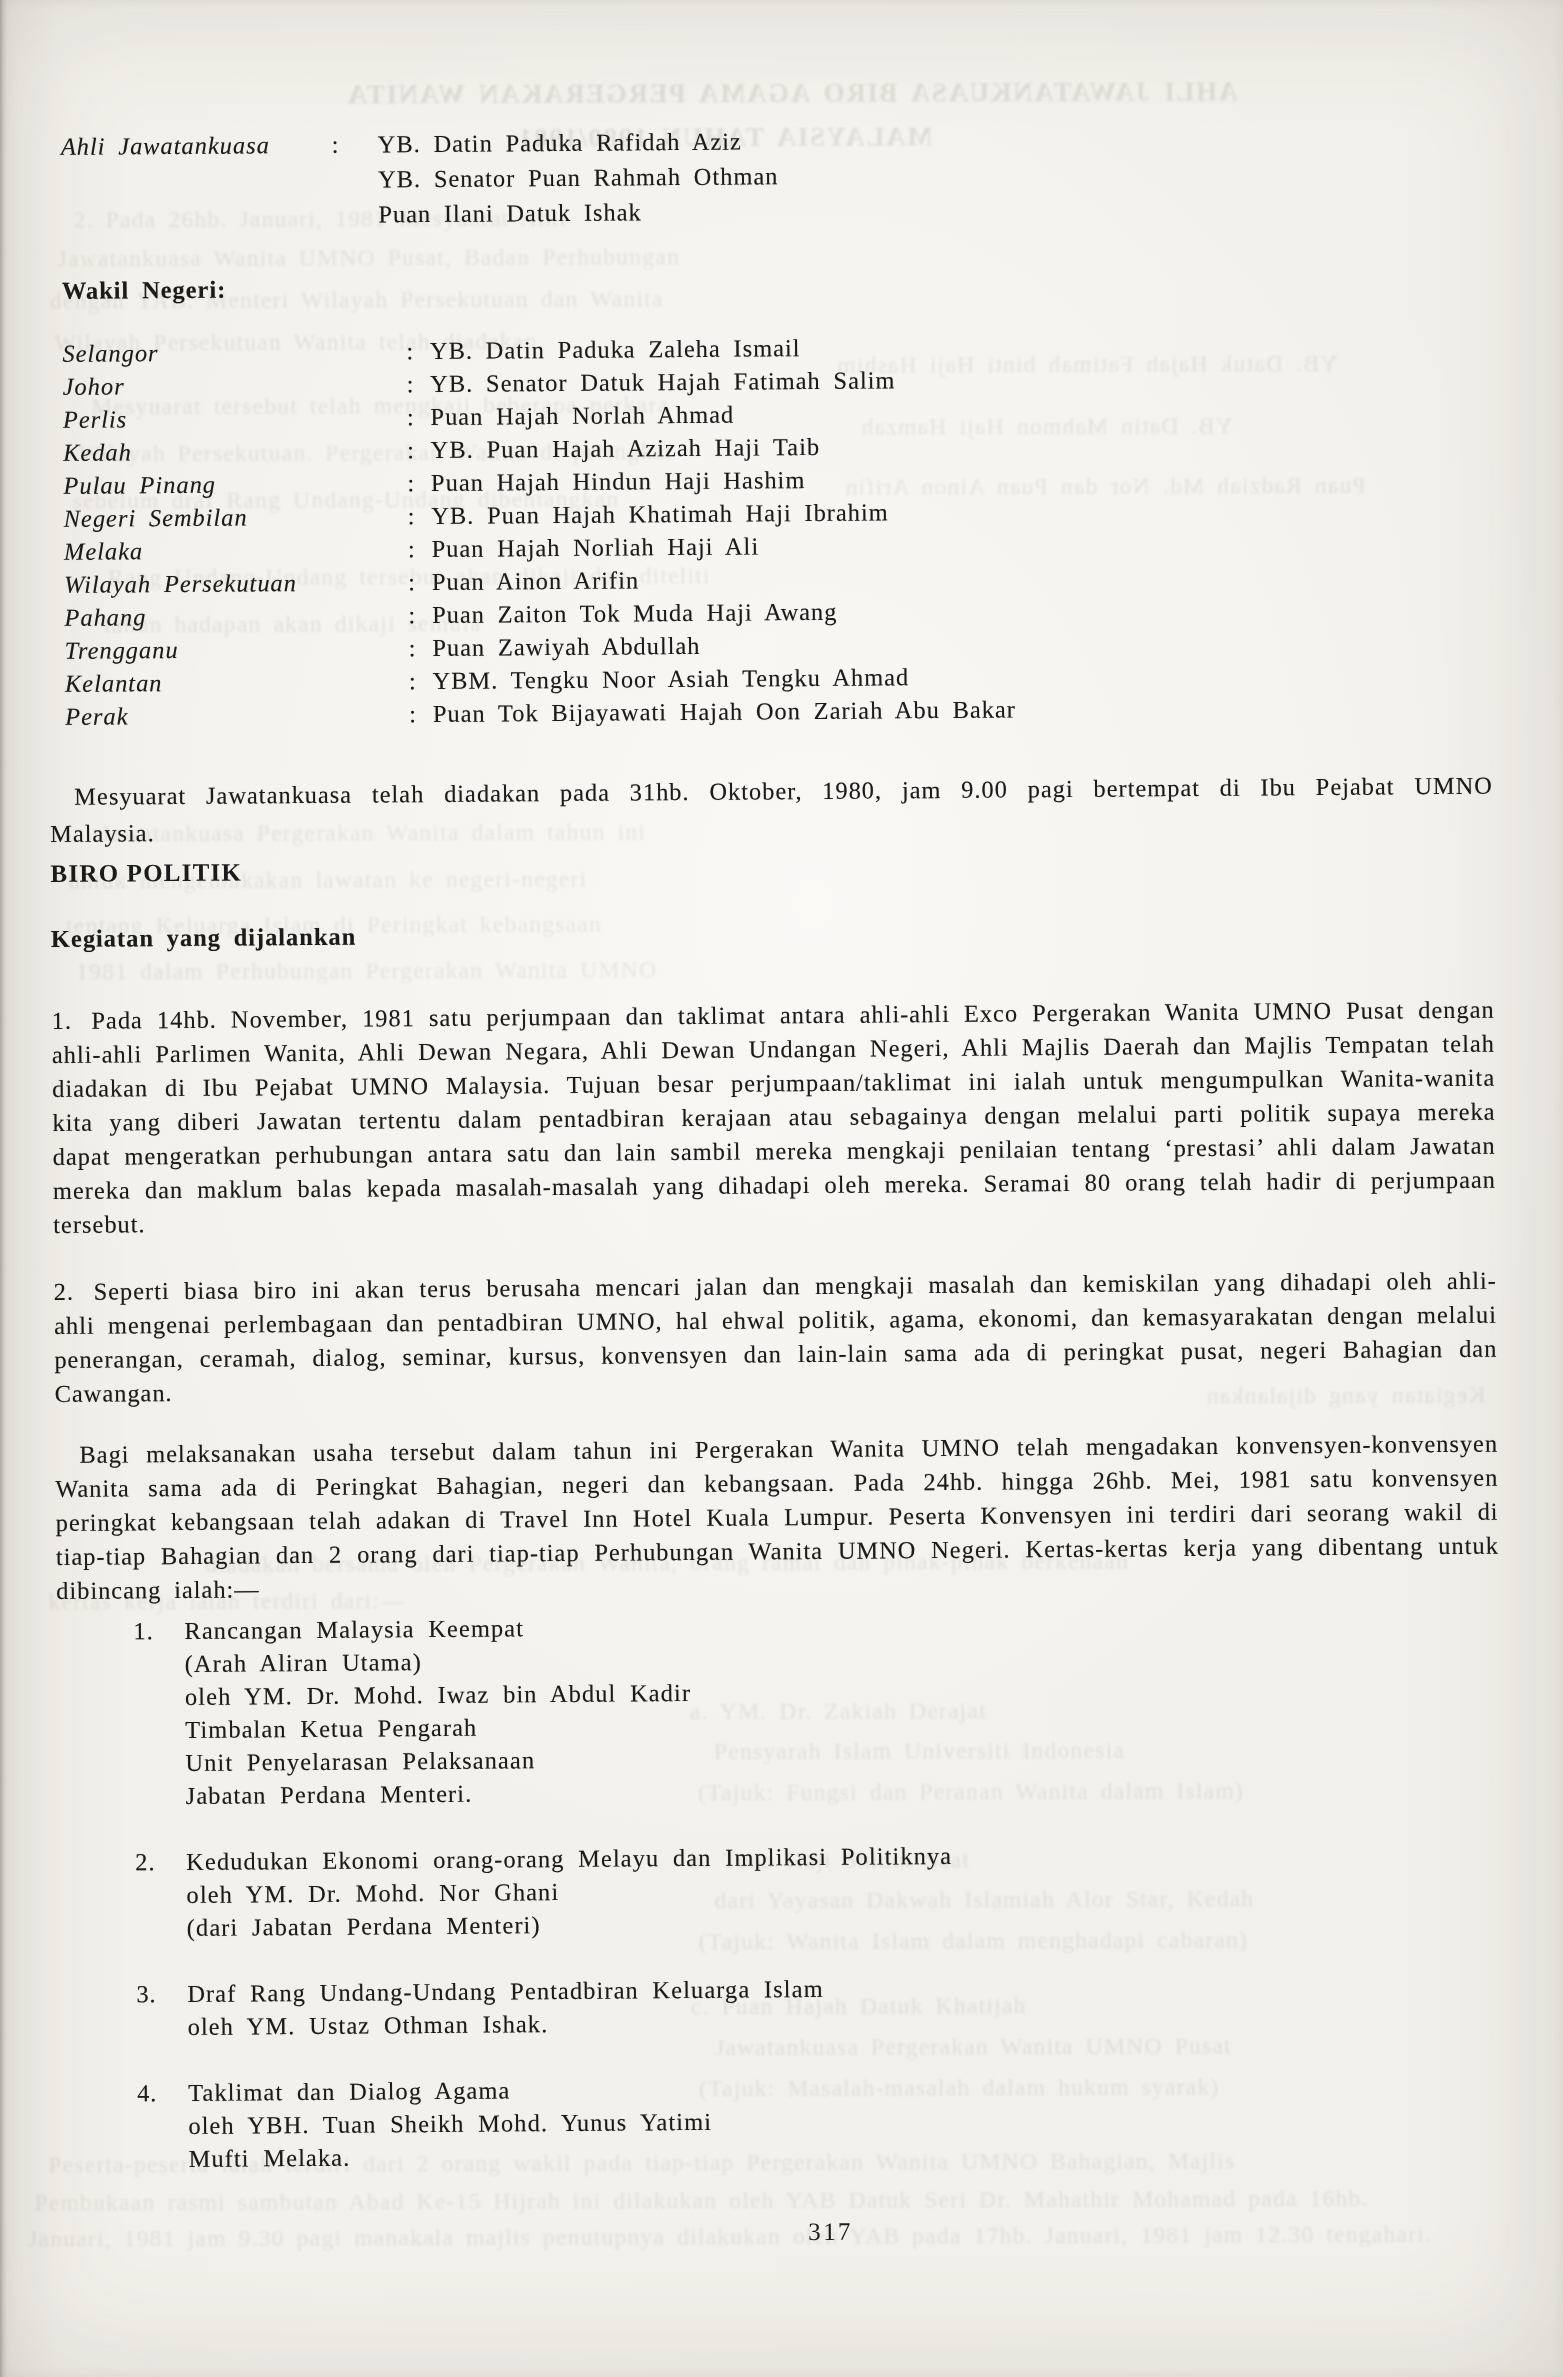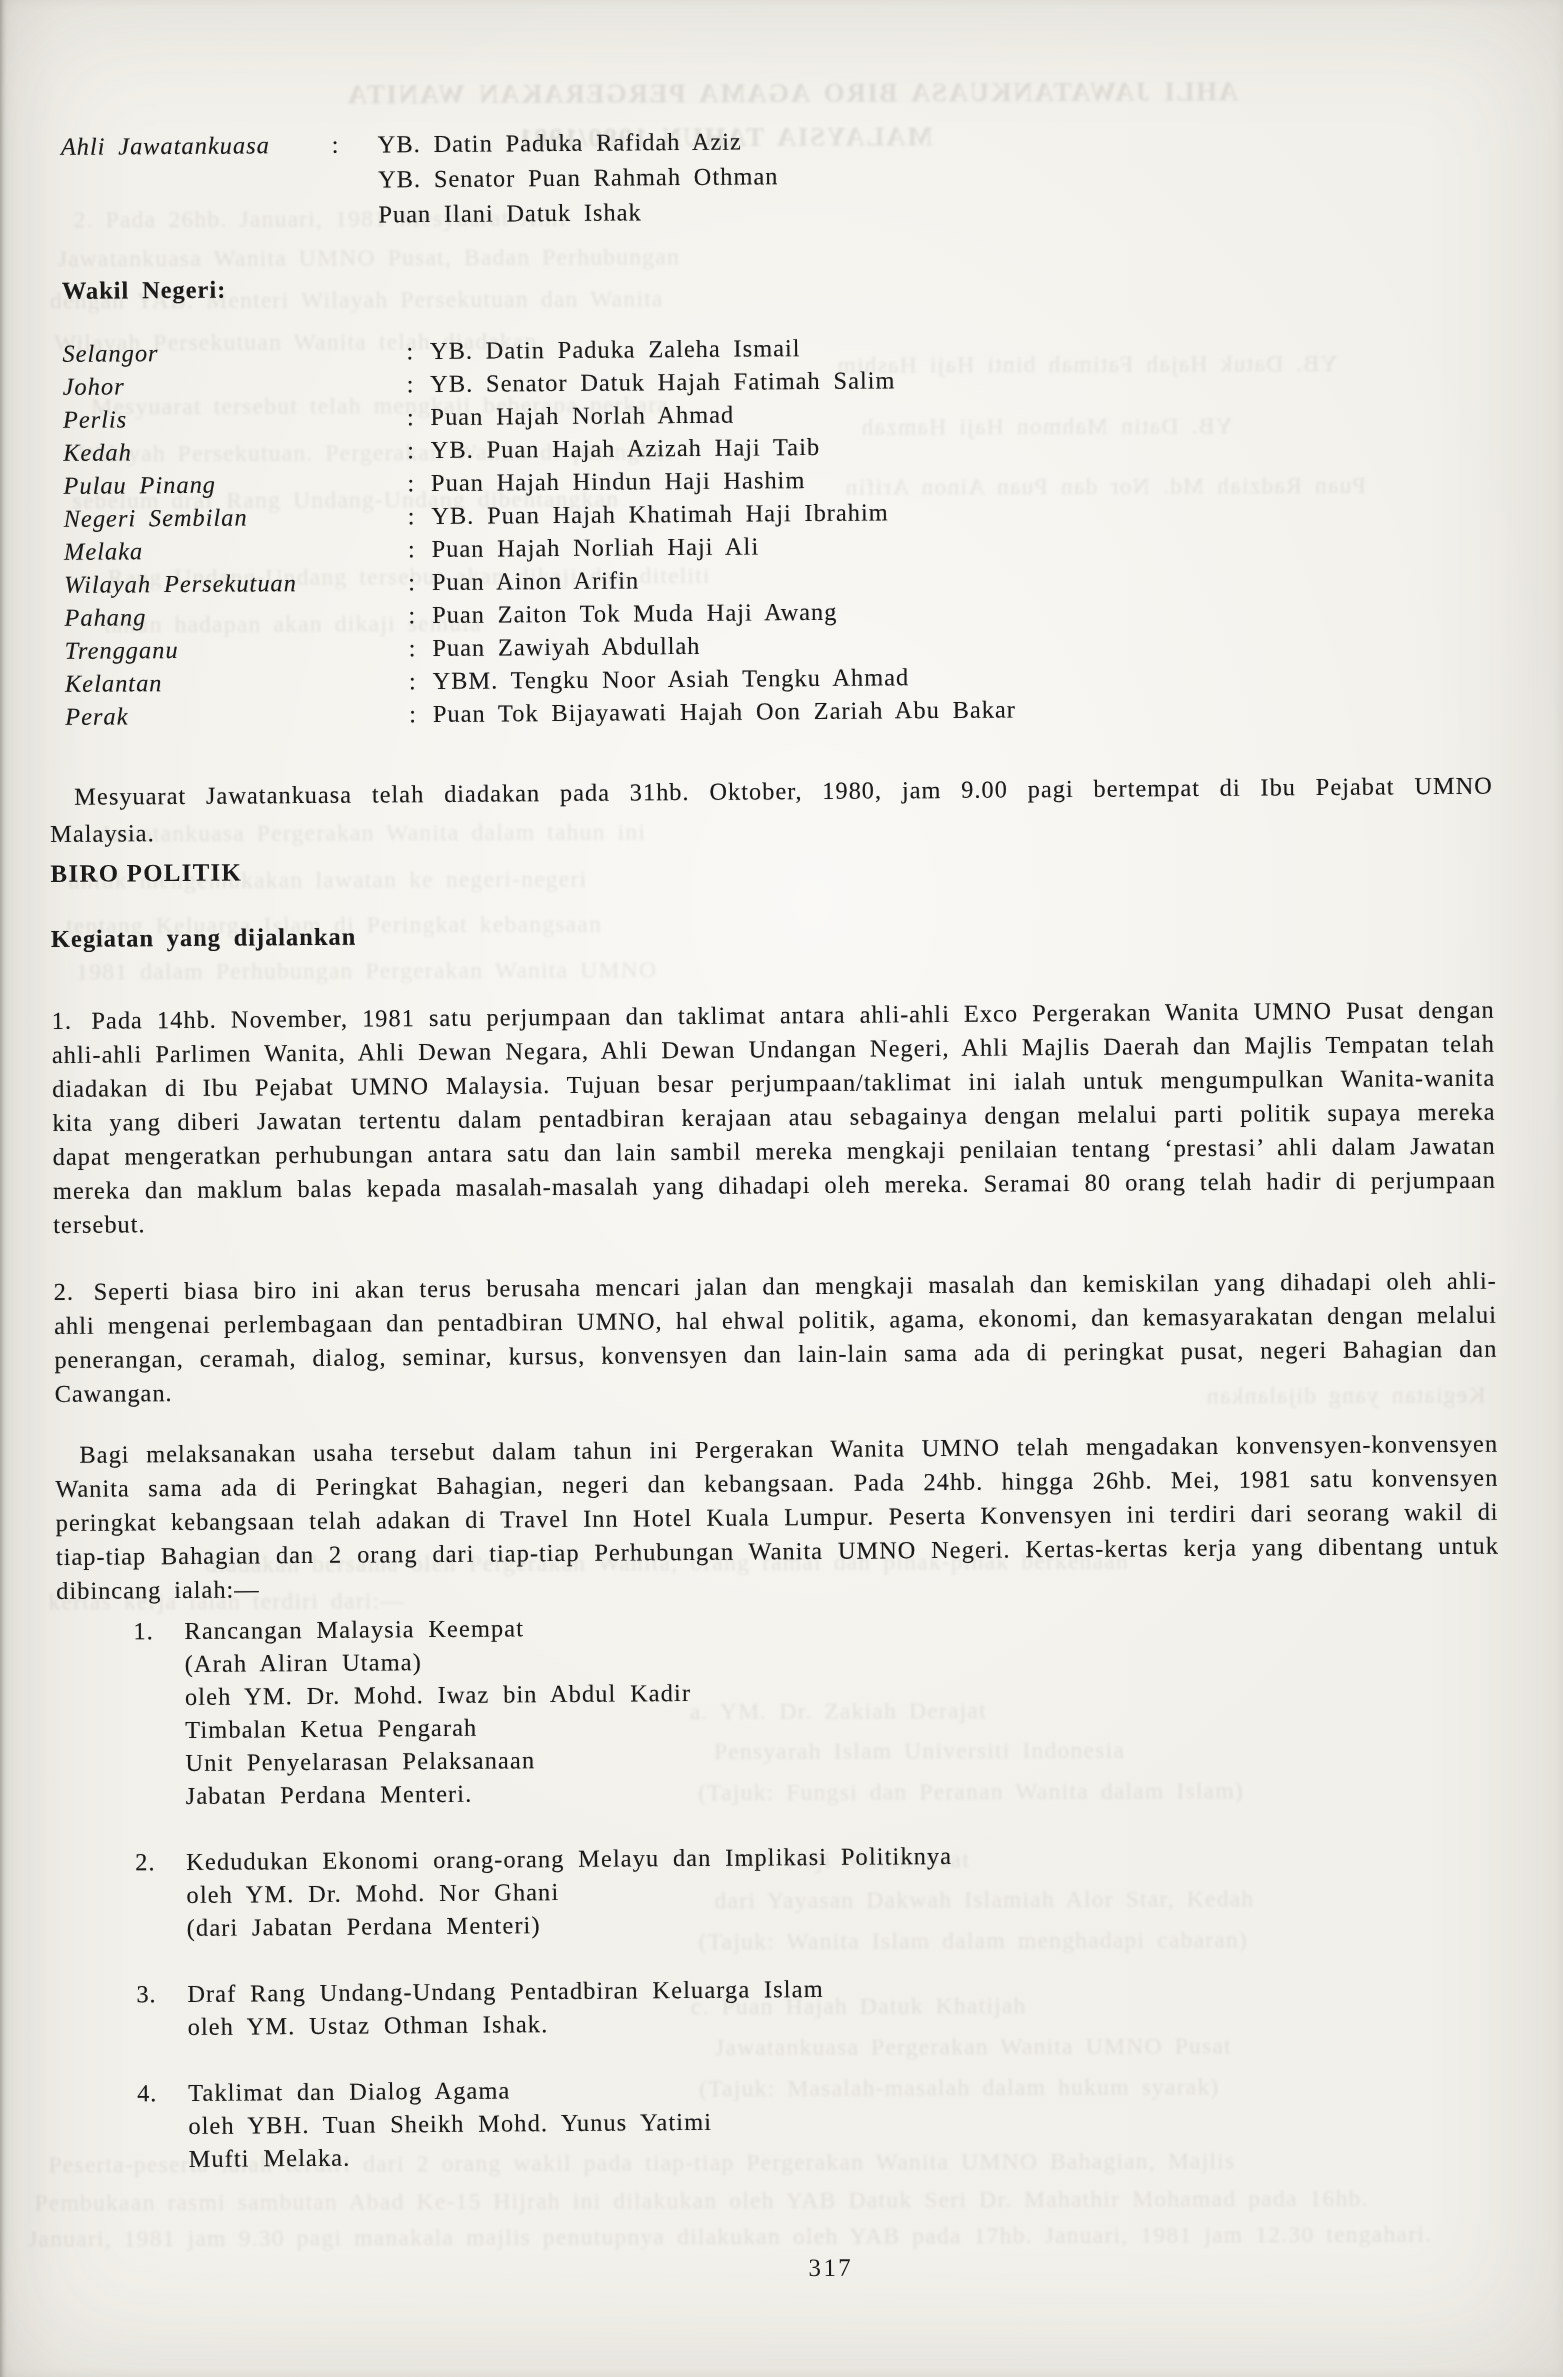--- a/index.html
+++ b/index.html
@@ -53,21 +53,21 @@
   .p3{top:1414px;text-indent:24.4px;}
   .pnum{display:inline;}
   .psp{display:inline-block;width:19.5px;}
   
   .papers{position:absolute;top:1615px;left:130px;width:1140px;}
   .paper{display:flex;}
   .paper + .paper{margin-top:33px;}
   .paper .no{width:51px;flex:none;line-height:33px;}
   .paper .lines div{line-height:33px;letter-spacing:1.1px;word-spacing:6.5px;}
   
-  .pageno{position:absolute;top:2221px;left:800px;font-size:25px;letter-spacing:2.4px;line-height:33px;margin-top:36px;}
+  .pageno{position:absolute;top:2221px;left:800px;font-size:25px;letter-spacing:2.4px;line-height:33px;}
   
   .ghost-layer{position:absolute;inset:0;z-index:1;transform:rotate(-0.2deg);}
   .ghost{
     position:absolute;white-space:nowrap;
     color:#67655a;opacity:0.12;filter:blur(1px);
     font-size:23.6px;letter-spacing:1.2px;word-spacing:4.9px;
   }
   .ghost.b{font-weight:bold;font-size:27px;opacity:0.15;letter-spacing:1.6px;}
   .ghost.m{transform:scaleX(-1);}
 </style>

